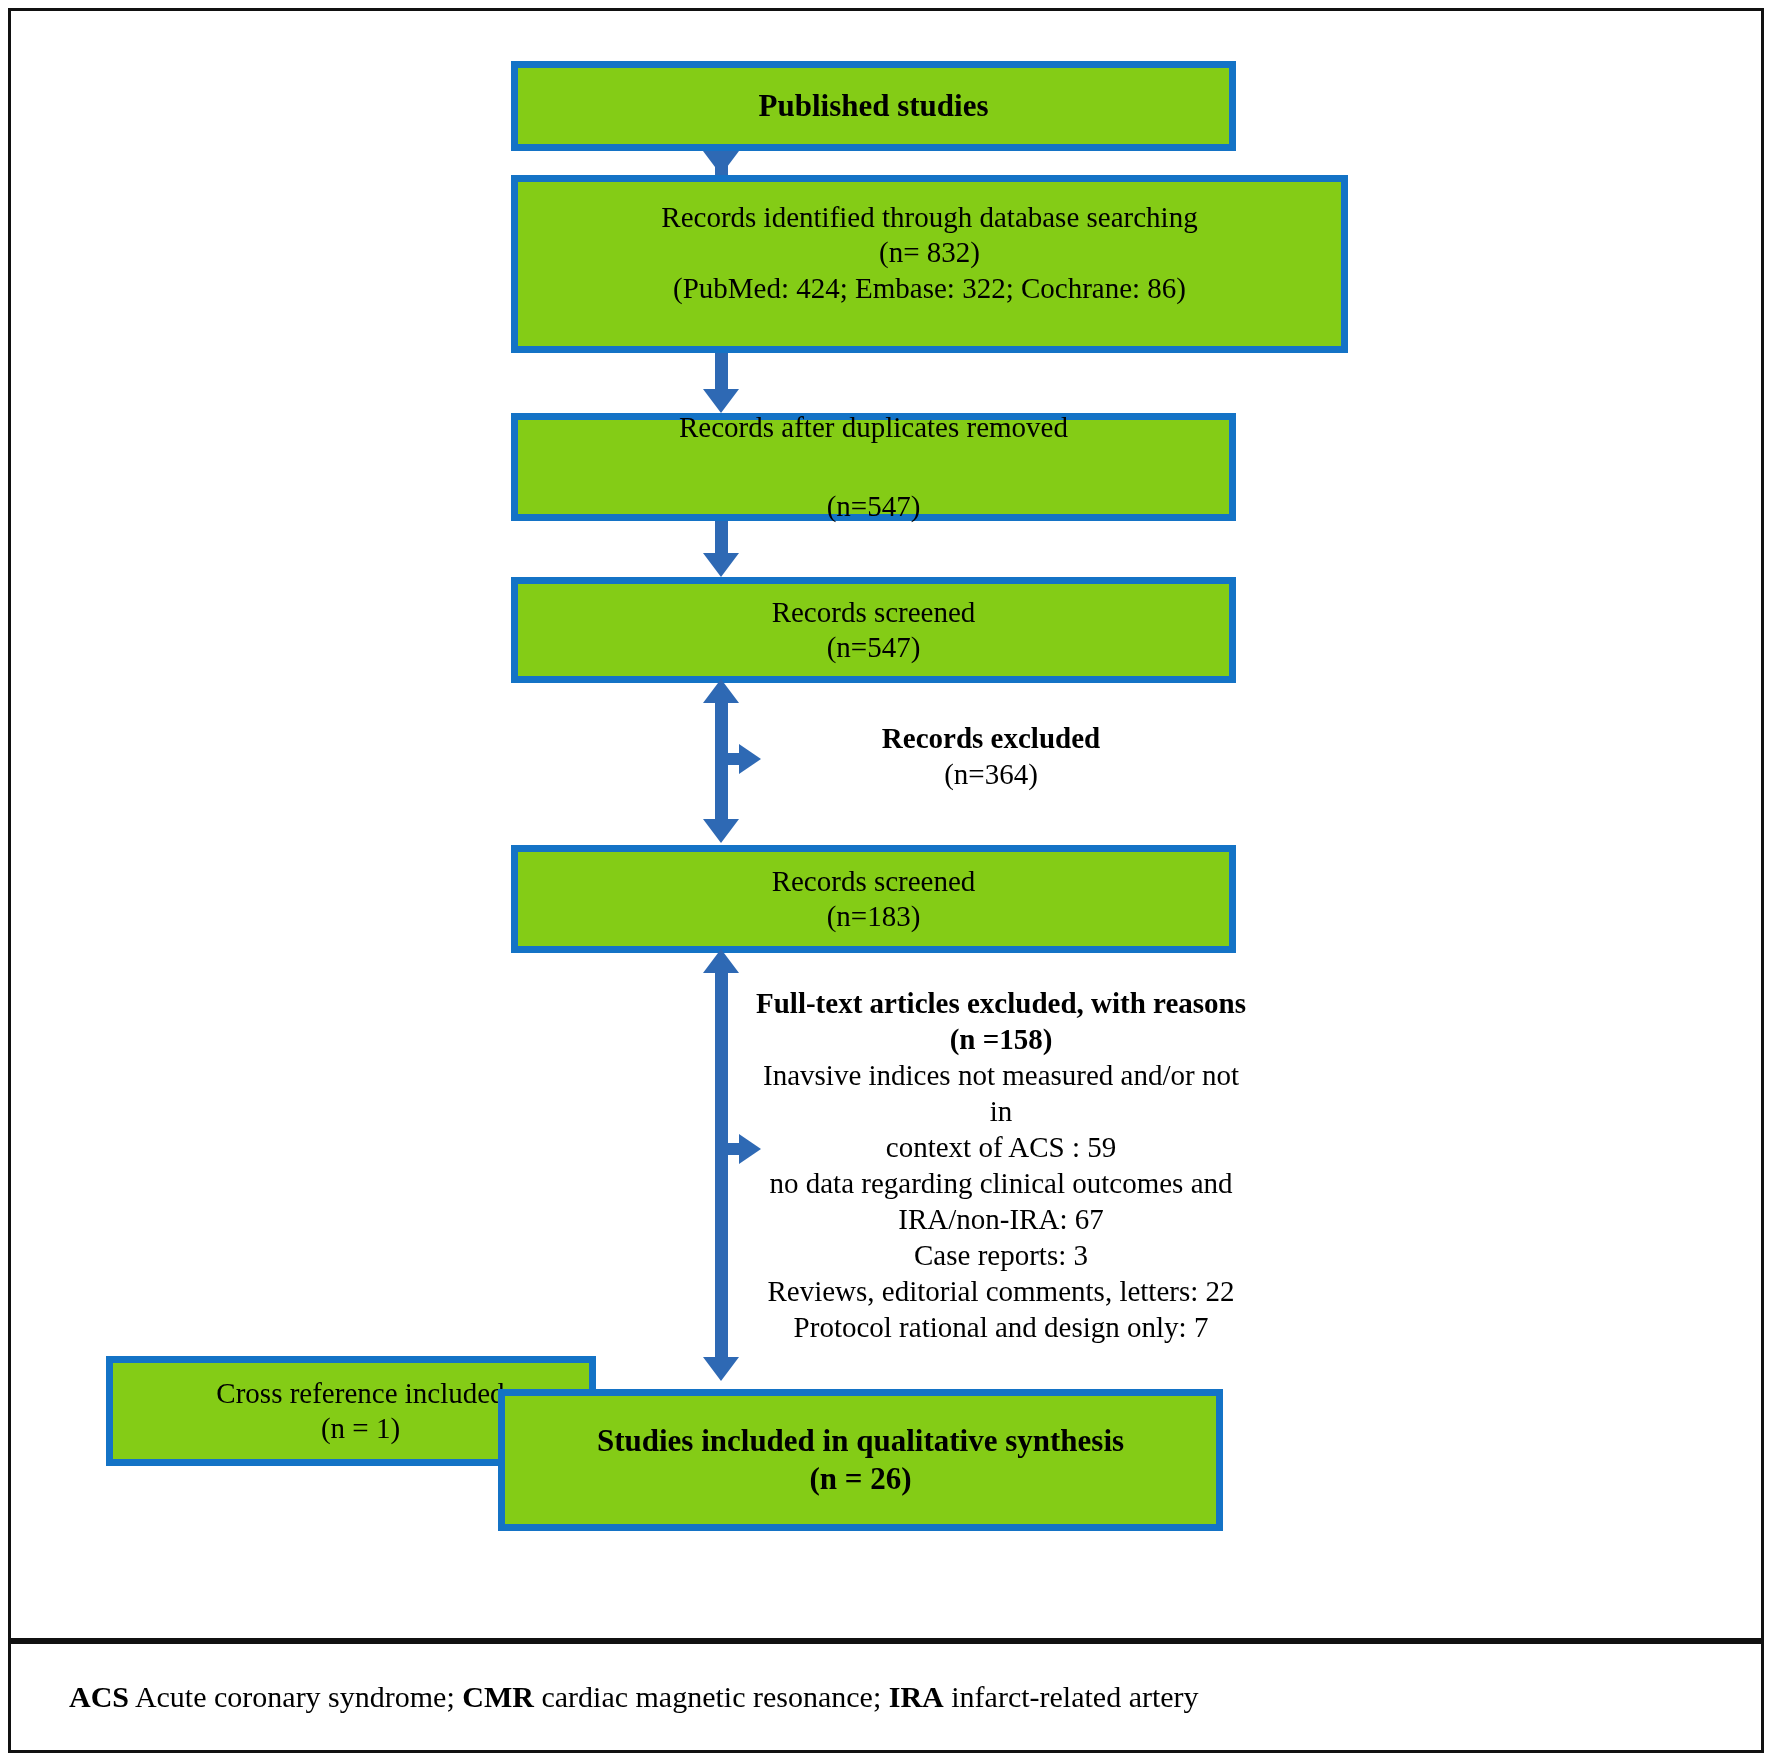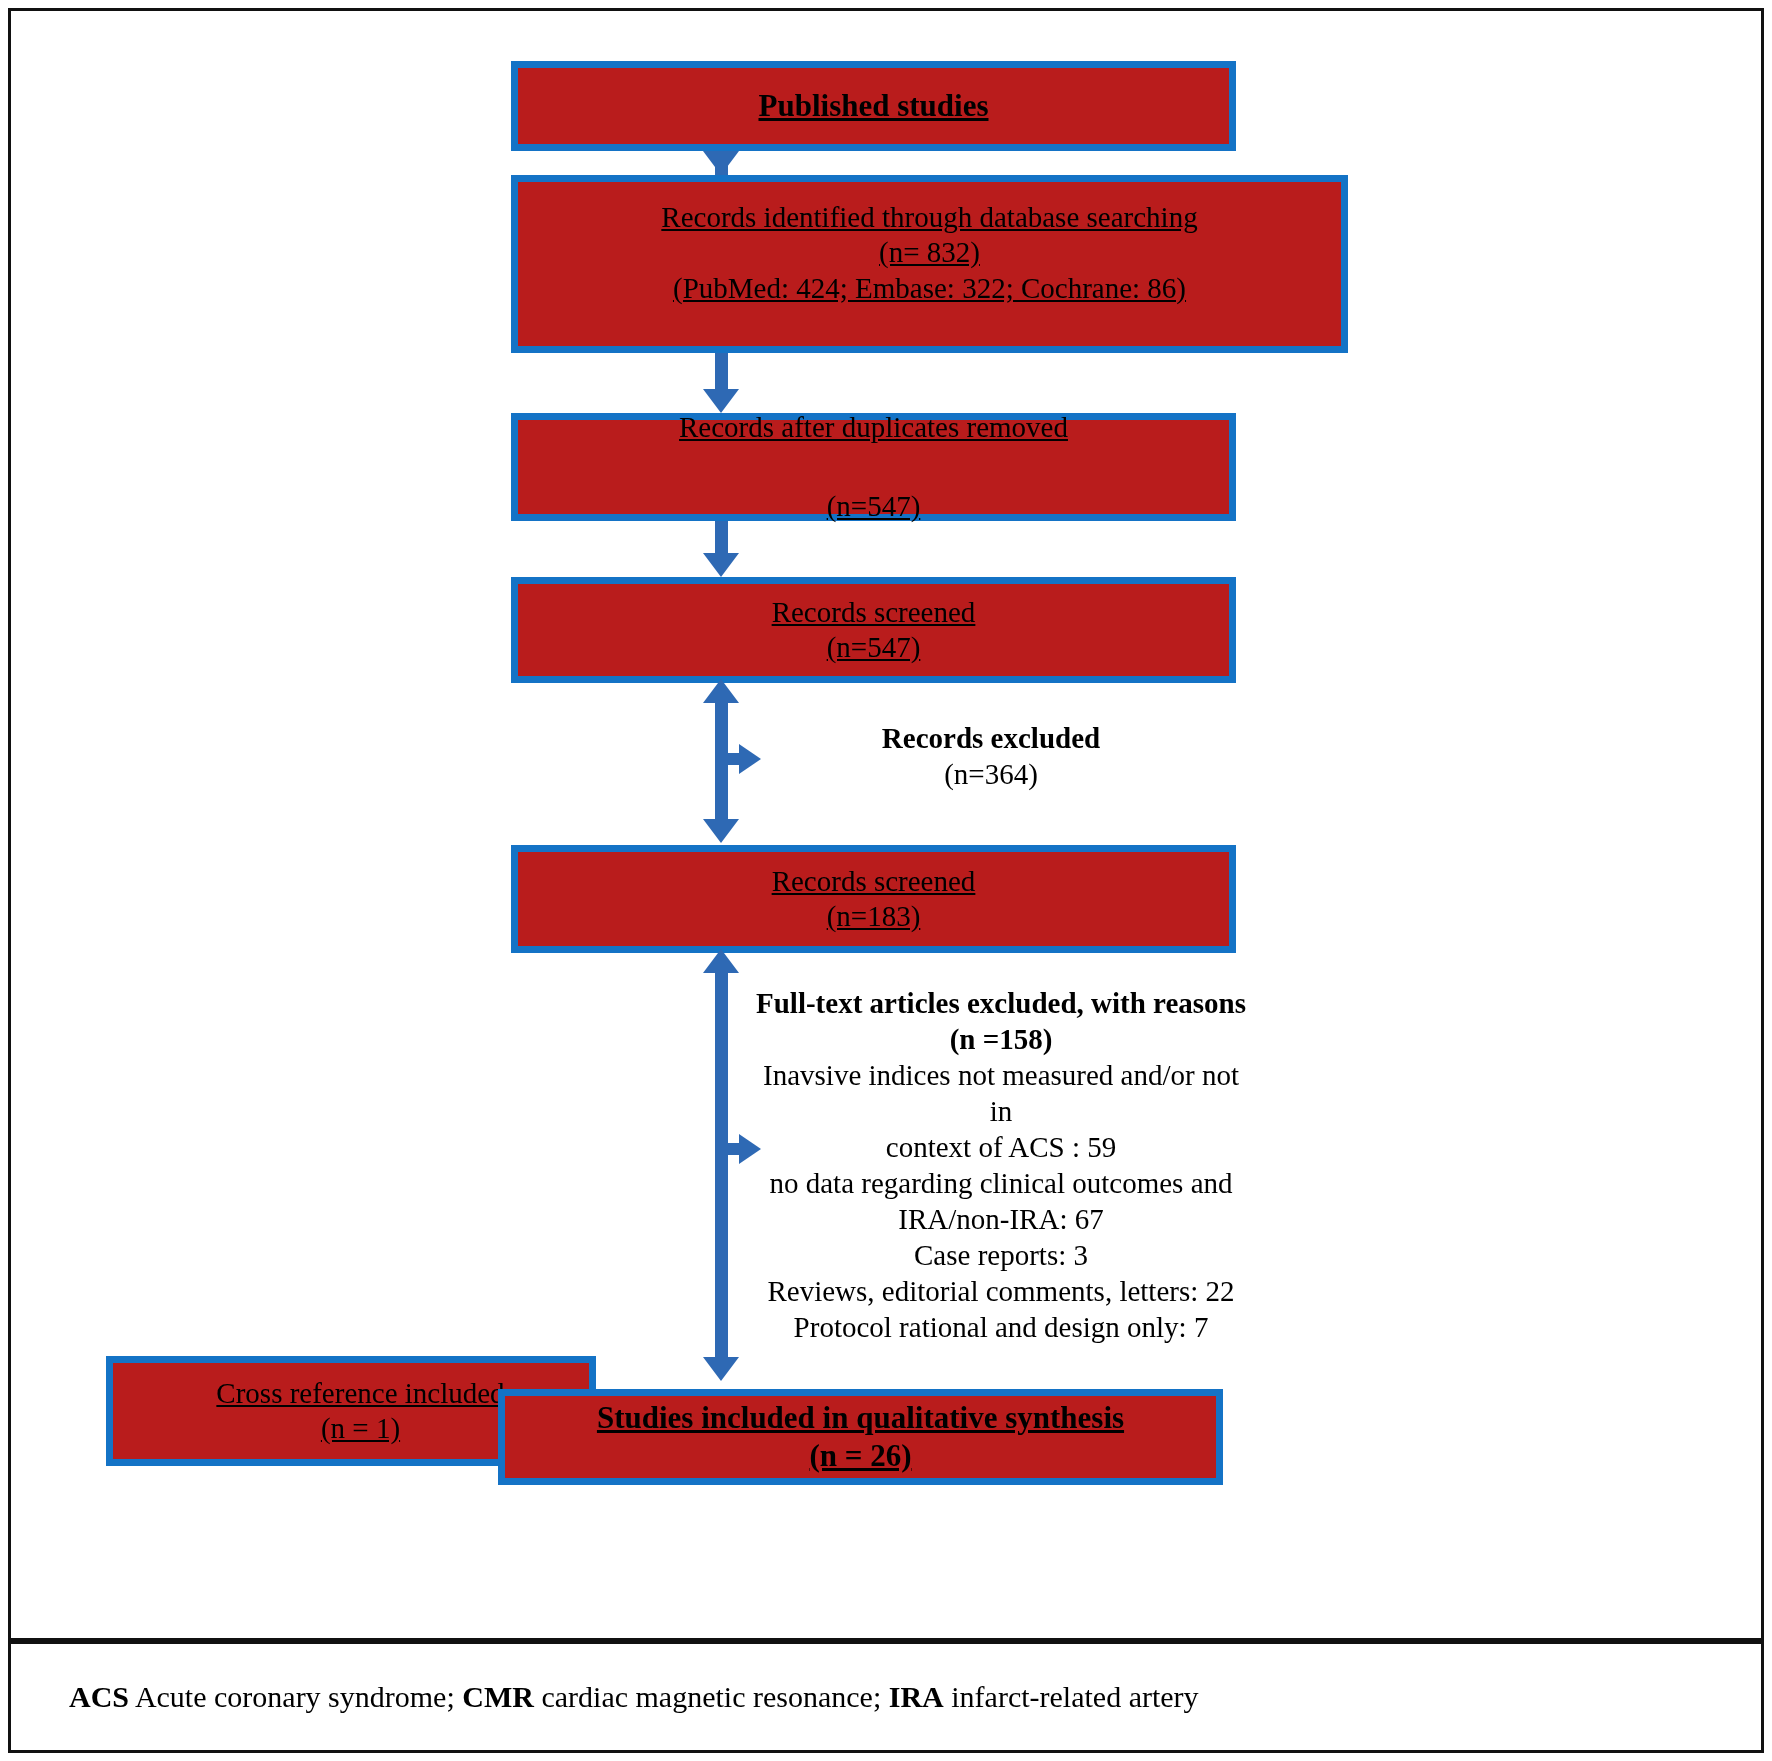--- a/index.html
+++ b/index.html
@@ -32,29 +32,28 @@
     left: 0;
     top: 0;
     width: 1750px;
     height: 1630px;
   }
 
   
   .flow-box {
     position: absolute;
     border: 7px solid #1473C6;
-    background: #b91c1c;
+    background: #84cc16;
     box-sizing: border-box;
     display: flex;
     flex-direction: column;
     align-items: center;
     justify-content: center;
     text-align: center;
     line-height: 1.22;
-    text-decoration: underline;
   }
   .flow-box .line {
     display: block;
     white-space: nowrap;
   }
   .fs-28 { font-size: 29px; }
   .fs-30 { font-size: 31px; }
   .bold  { font-weight: bold; }
 
   
@@ -194,21 +193,21 @@
     </div>
 
     <div class="flow-box" style="left:95px; top:1345px; width:490px; height:110px;padding-left:19px;">
       <span class="line fs-28">Cross reference included</span>
       <span class="line fs-28">(n = 1)</span>
     </div>
 
     <div class="h-arrow" style="left:585px; top:1394px; width:80px;"></div>
     <div class="arrow-head-right" style="left:659px; top:1385px;"></div>
 
-    <div class="flow-box" style="left:487px; top:1378px; width:725px; height:96px;">
+    <div class="flow-box" style="left:487px; top:1378px; width:725px; height:142px;">
       <span class="line fs-30 bold">Studies included in qualitative synthesis</span>
       <span class="line fs-30 bold">(n = 26)</span>
     </div>
 
   </div>
 
   <div id="legend-bar">
     <div id="legend-text">
       <b>ACS</b>
       <span>Acute coronary syndrome;</span>

